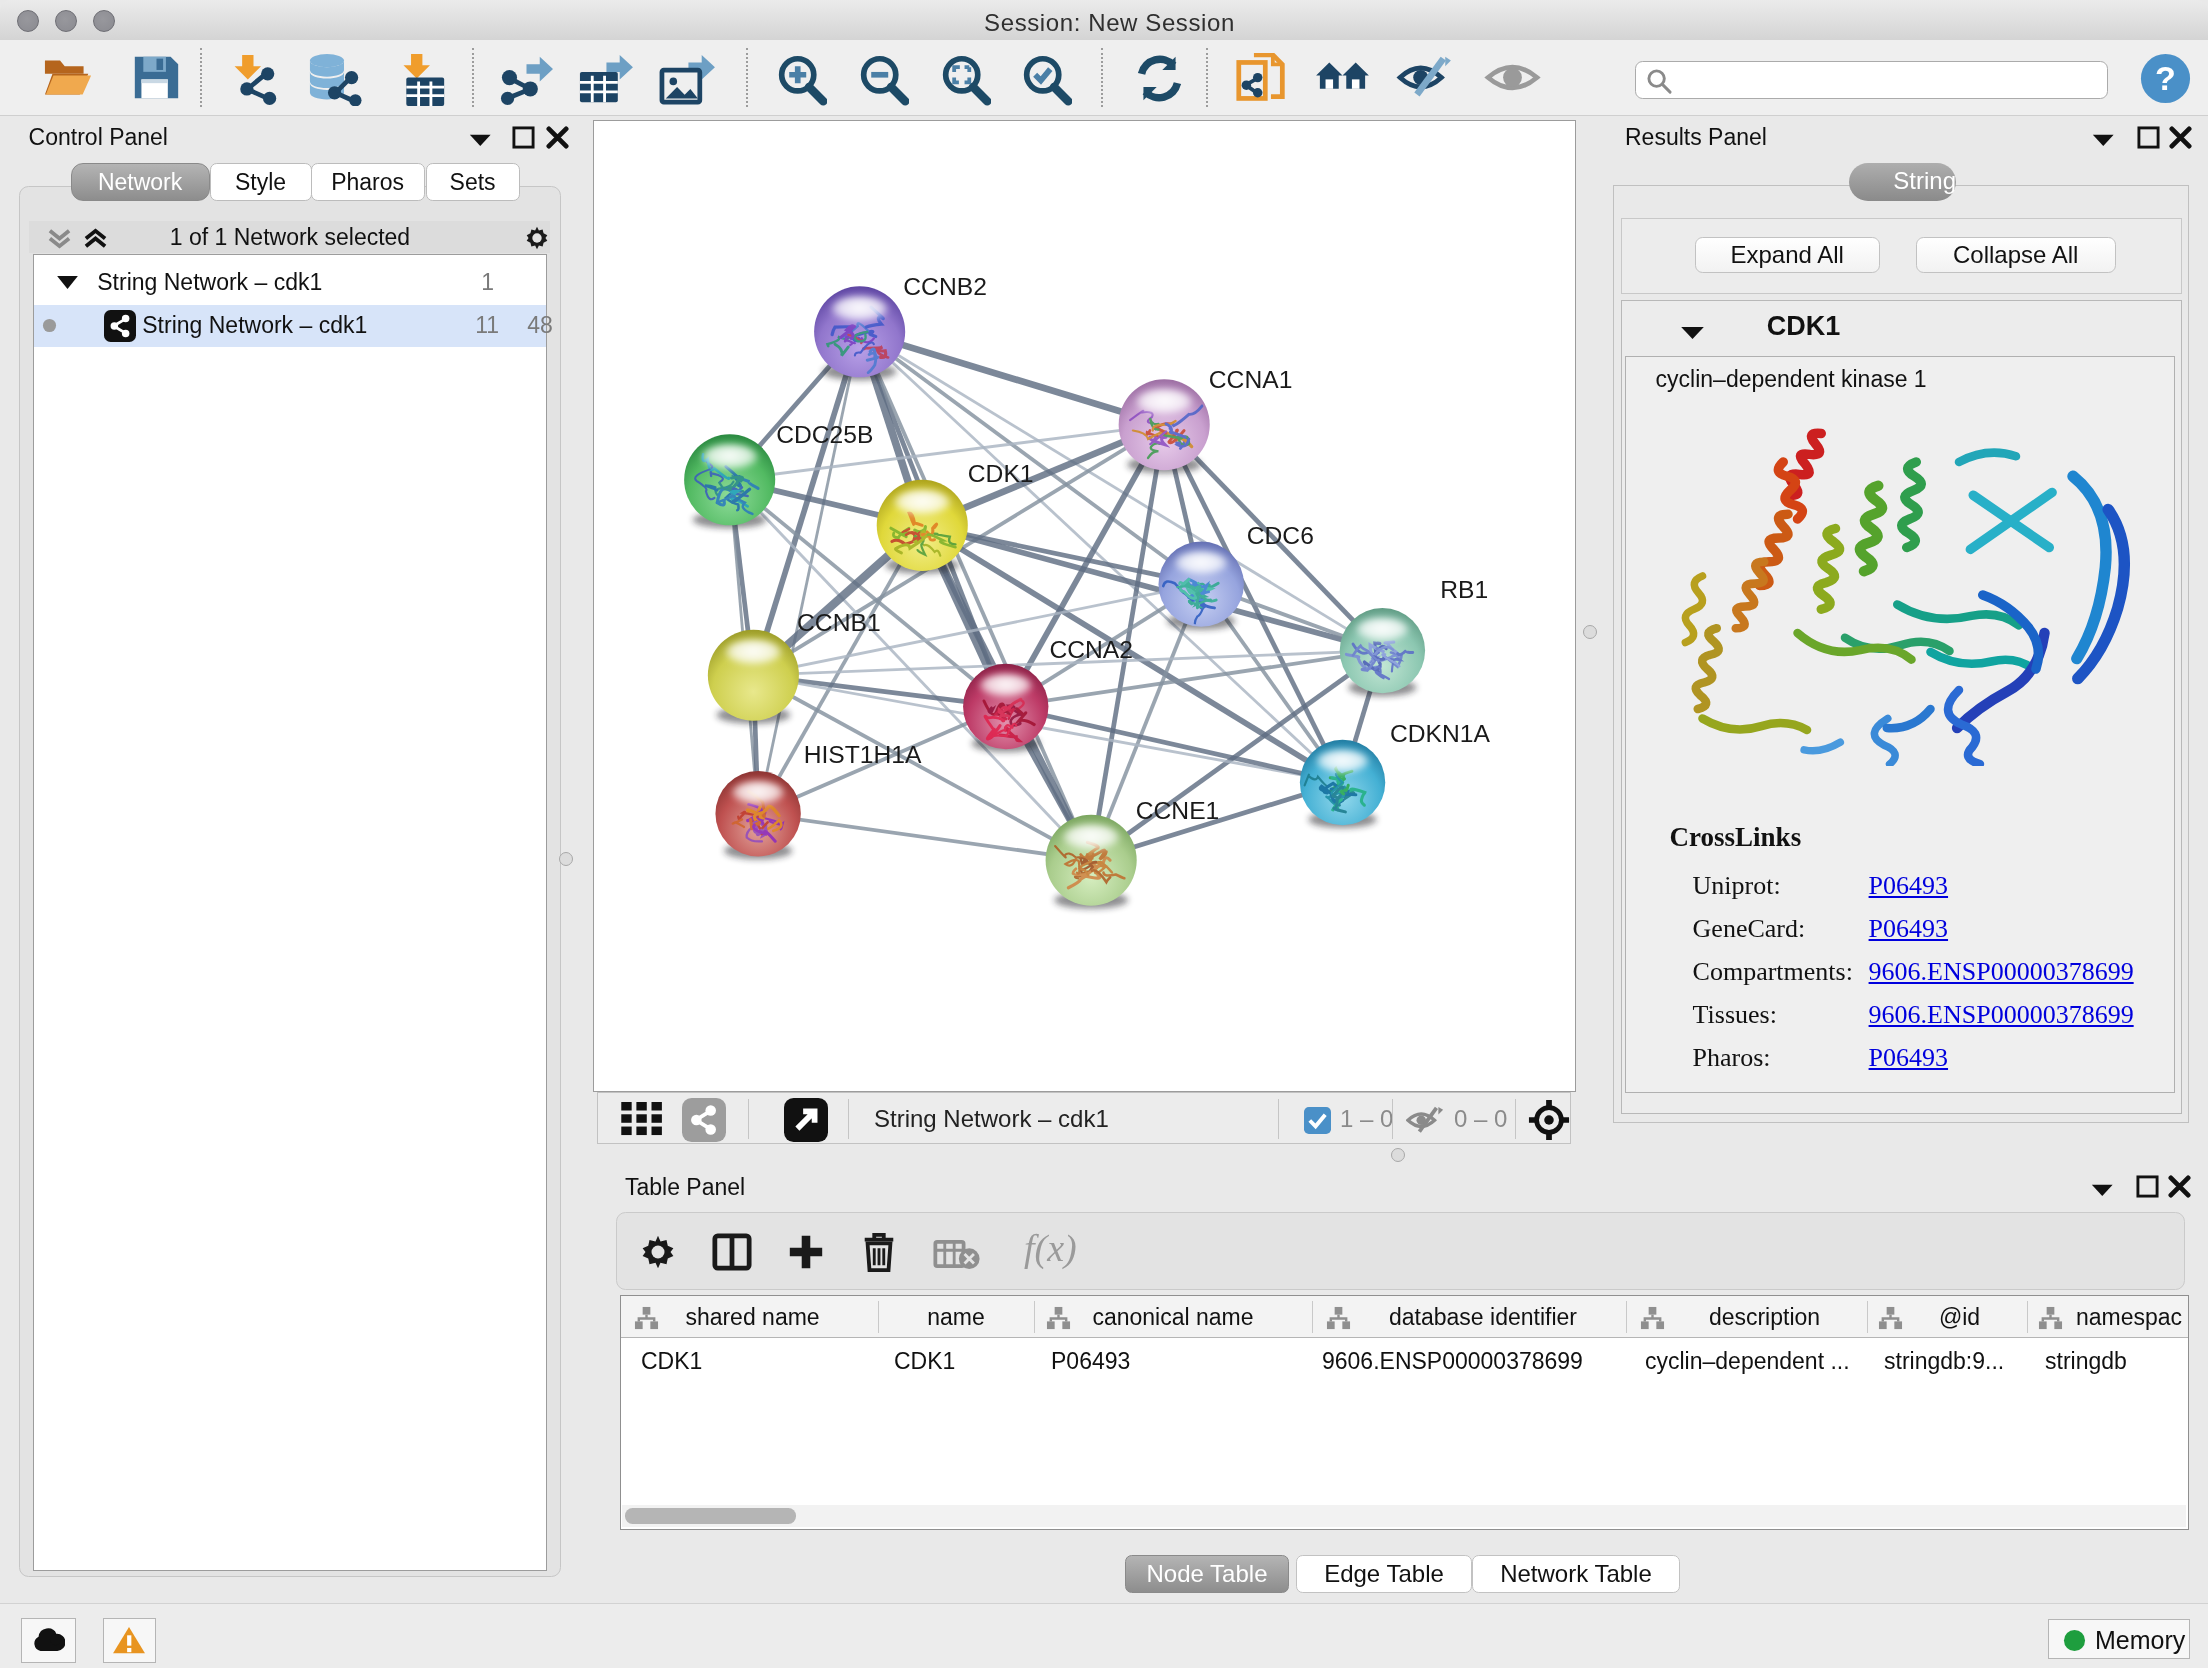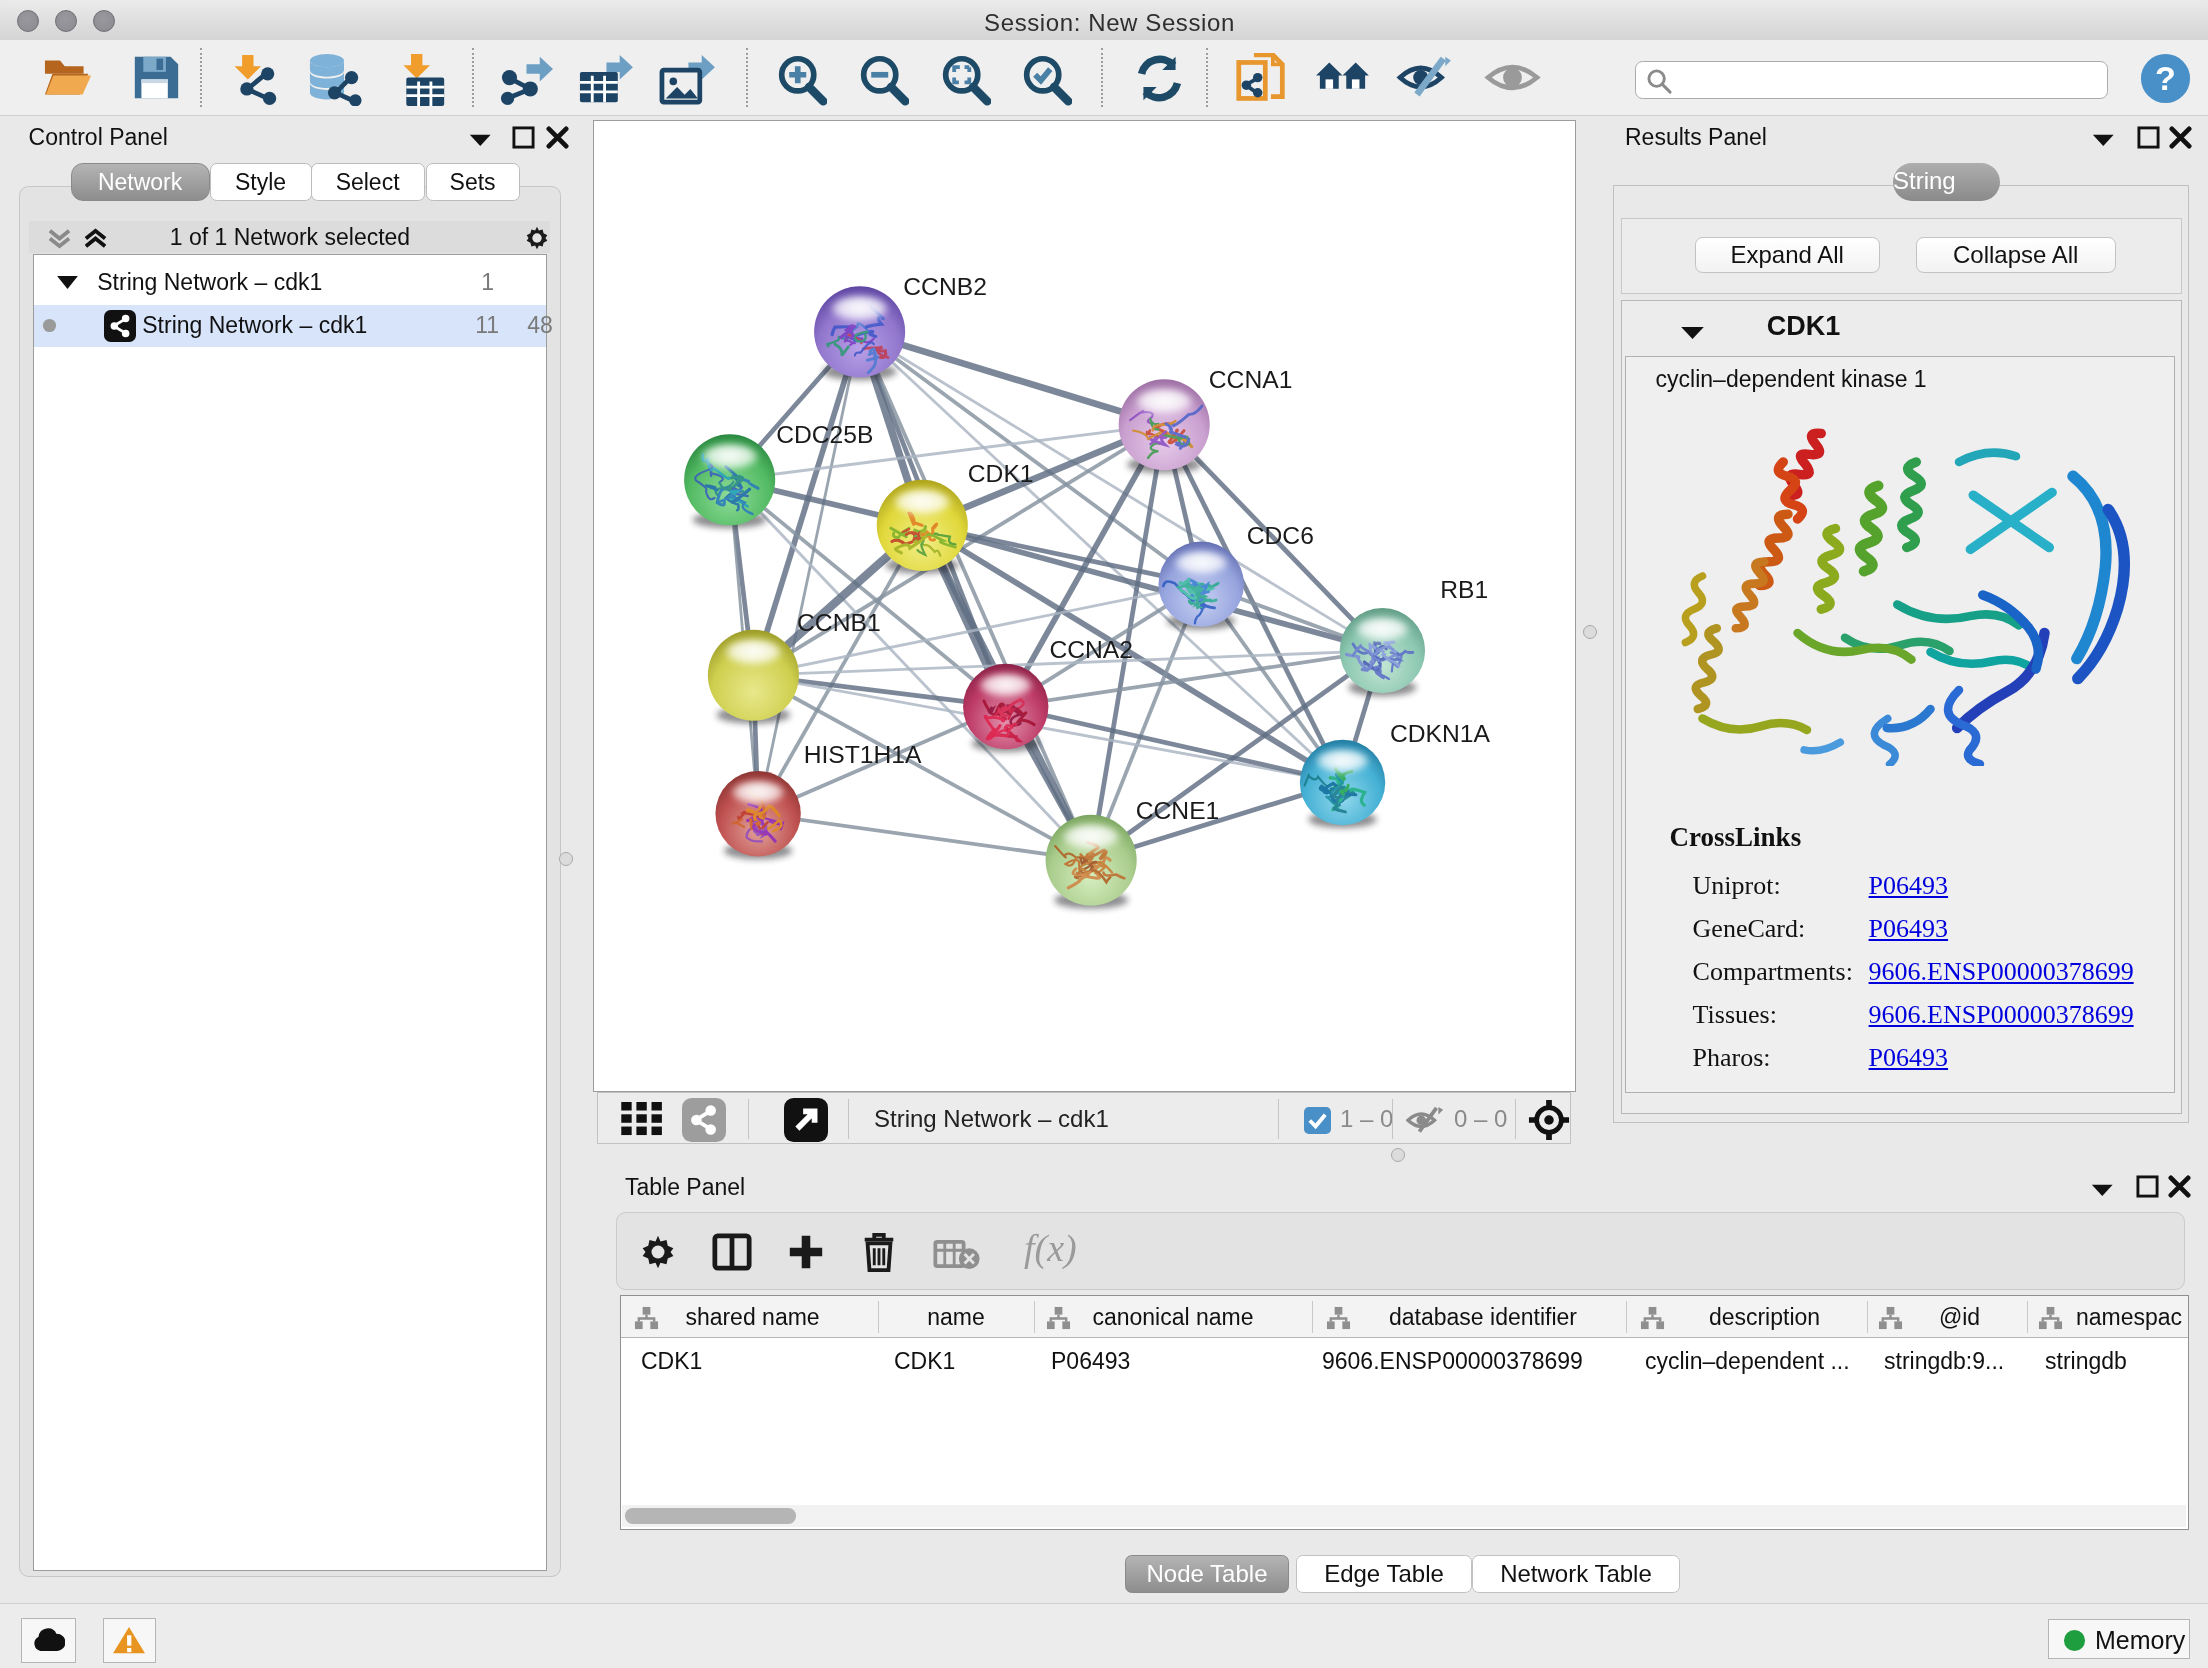--- a/index.html
+++ b/index.html
@@ -235,21 +235,21 @@
       <path d="M4 4 h22 l-11 12 z" fill="#111"></path>
     </svg>
   <svg style="position:absolute; left:504px; top:9.5px;" width="23" height="23" viewBox="0 0 24 24">
       <rect x="2" y="2" width="20" height="20" fill="none" stroke="#111" stroke-width="3"></rect>
     </svg>
   <svg style="position:absolute; left:538px; top:9.5px;" width="23" height="23" viewBox="0 0 24 24">
       <path d="M3 3 L21 21 M21 3 L3 21" stroke="#111" stroke-width="5" stroke-linecap="round"></path>
     </svg>
   <div class="tab tabsel" style="left:63px; width:139px;">Network</div>
   <div class="tab" style="left:202px; width:102px;">Style</div>
-  <div class="tab" style="left:303px; width:114px;">Select</div>
+  <div class="tab" style="left:303px; width:114px;">Pharos</div>
   <div class="tab" style="left:418px; width:94px;">Sets</div>
   <div class="cbox">
     <div class="selbar">
       <svg style="position:absolute; left:17px; top:5.7px;" width="27" height="23" viewBox="0 0 28 24">
           <path d="M4 4 l10 8 10-8 M4 12 l10 8 10-8" stroke="#8a8a8a" stroke-width="4" fill="none"></path>
         </svg>
       <svg style="position:absolute; left:53px; top:5.7px;" width="27" height="23" viewBox="0 0 28 24">
           <path d="M4 20 l10-8 10 8 M4 12 l10-8 10 8" stroke="#111" stroke-width="4" fill="none"></path>
         </svg>
       <div style="position:absolute; left:0; width:100%; text-align:center; top:2.9px; font-size:23px; color:#111;">1 of 1 Network selected</div>
@@ -743,21 +743,21 @@
   <svg style="position:absolute; left:506px; top:15px;" width="28.5" height="17" viewBox="0 0 30 18">
       <path d="M4 4 h22 l-11 12 z" fill="#111"></path>
     </svg>
   <svg style="position:absolute; left:554px; top:9.5px;" width="23" height="23" viewBox="0 0 24 24">
       <rect x="2" y="2" width="20" height="20" fill="none" stroke="#111" stroke-width="3"></rect>
     </svg>
   <svg style="position:absolute; left:586px; top:9.5px;" width="23" height="23" viewBox="0 0 24 24">
       <path d="M3 3 L21 21 M21 3 L3 21" stroke="#111" stroke-width="5" stroke-linecap="round"></path>
     </svg>
   <div style="position:absolute; z-index:5; left:266px; top:47px; width:107px; height:38px; border-radius:19px;
-    background:linear-gradient(#aeaeae,#8a8a8a); color:#fff; font-size:24px; text-align:left; line-height:36px;margin-left:44px;">String</div>
+    background:linear-gradient(#aeaeae,#8a8a8a); color:#fff; font-size:24px; text-align:right; line-height:36px;">String</div>
   <div class="rbox">
     <div style="position:absolute; left:6.7px; top:32px; width:561px; height:76px; border:1.9px solid #c8c8c8; background:#ececec;">
       <div class="btn" style="left:73px; top:18px; width:185px; height:36px; line-height:34px;">Expand All</div>
       <div class="btn" style="left:294px; top:18px; width:200px; height:36px; line-height:34px;">Collapse All</div>
     </div>
     <div style="position:absolute; left:6.7px; top:114px; width:561px; height:814px; border:1.9px solid #b8b8b8; background:#ececec;">
       <svg style="position:absolute; left:57px; top:24px;" width="27" height="16" viewBox="0 0 28 17">
           <path d="M2 2 h24 l-12 13 z" fill="#111"></path>
         </svg>
       <div style="position:absolute; left:145px; top:9.5px; font-size:27px; font-weight:bold; color:#111;">CDK1</div>

